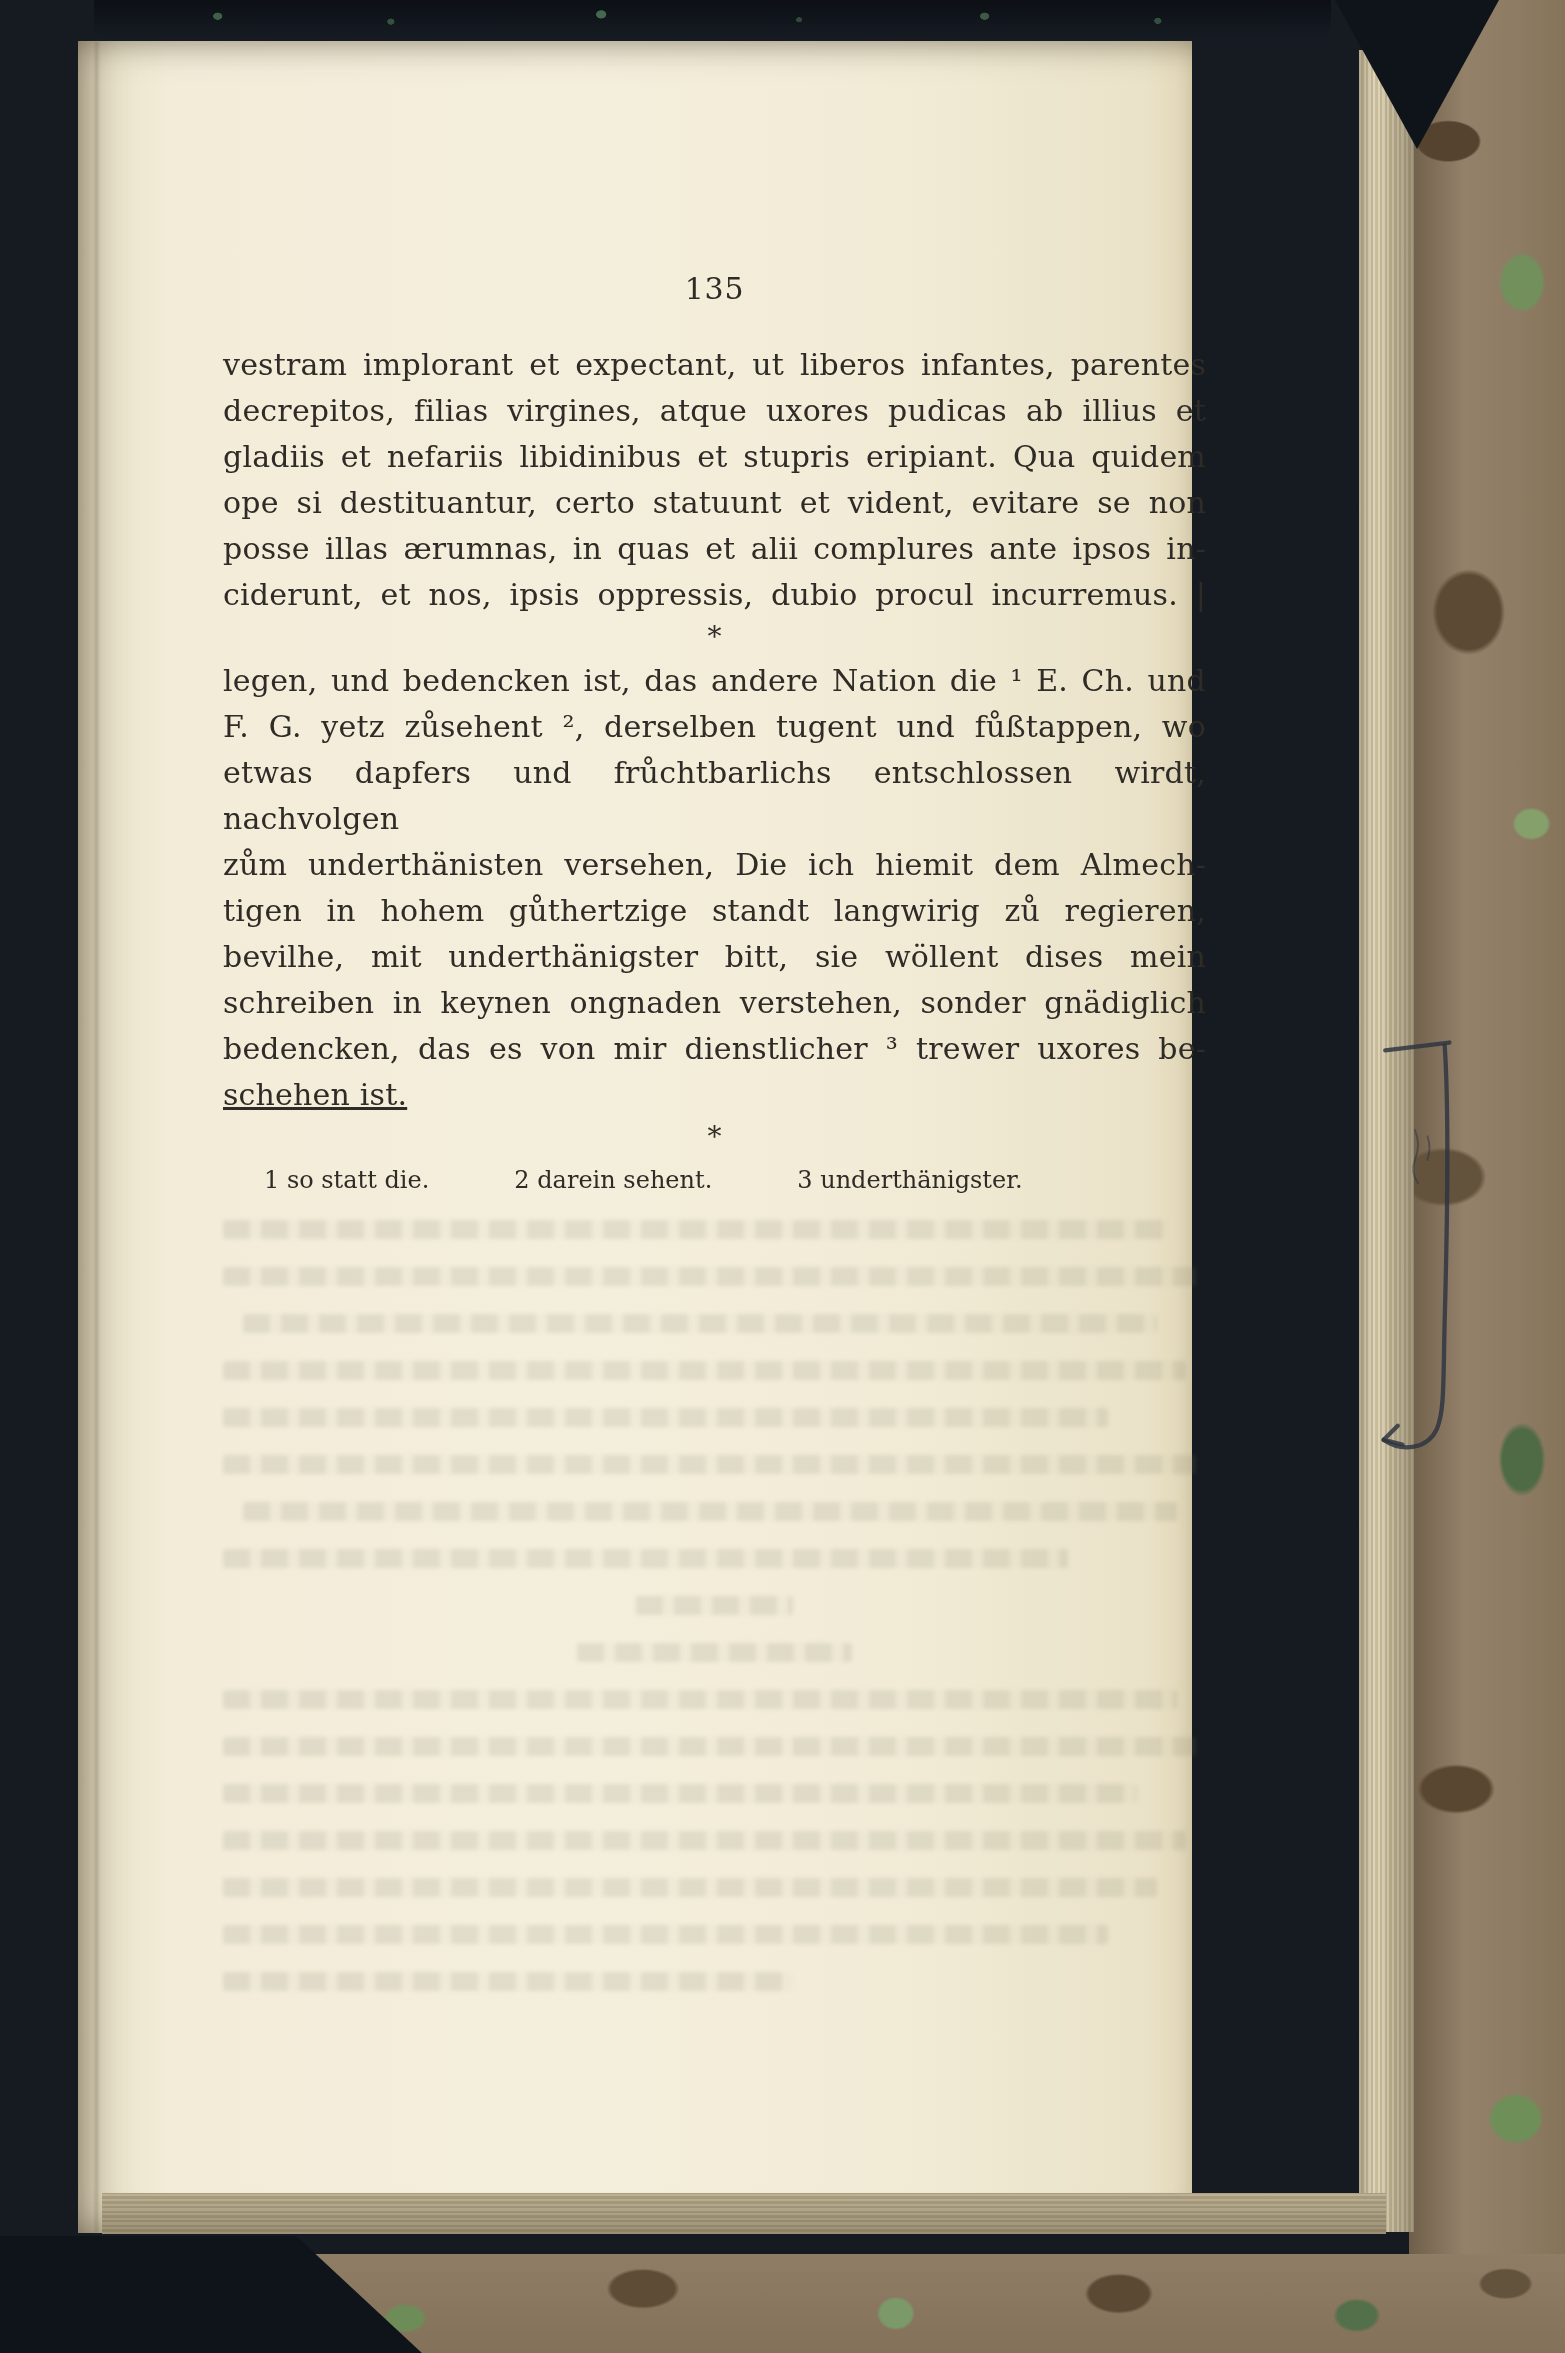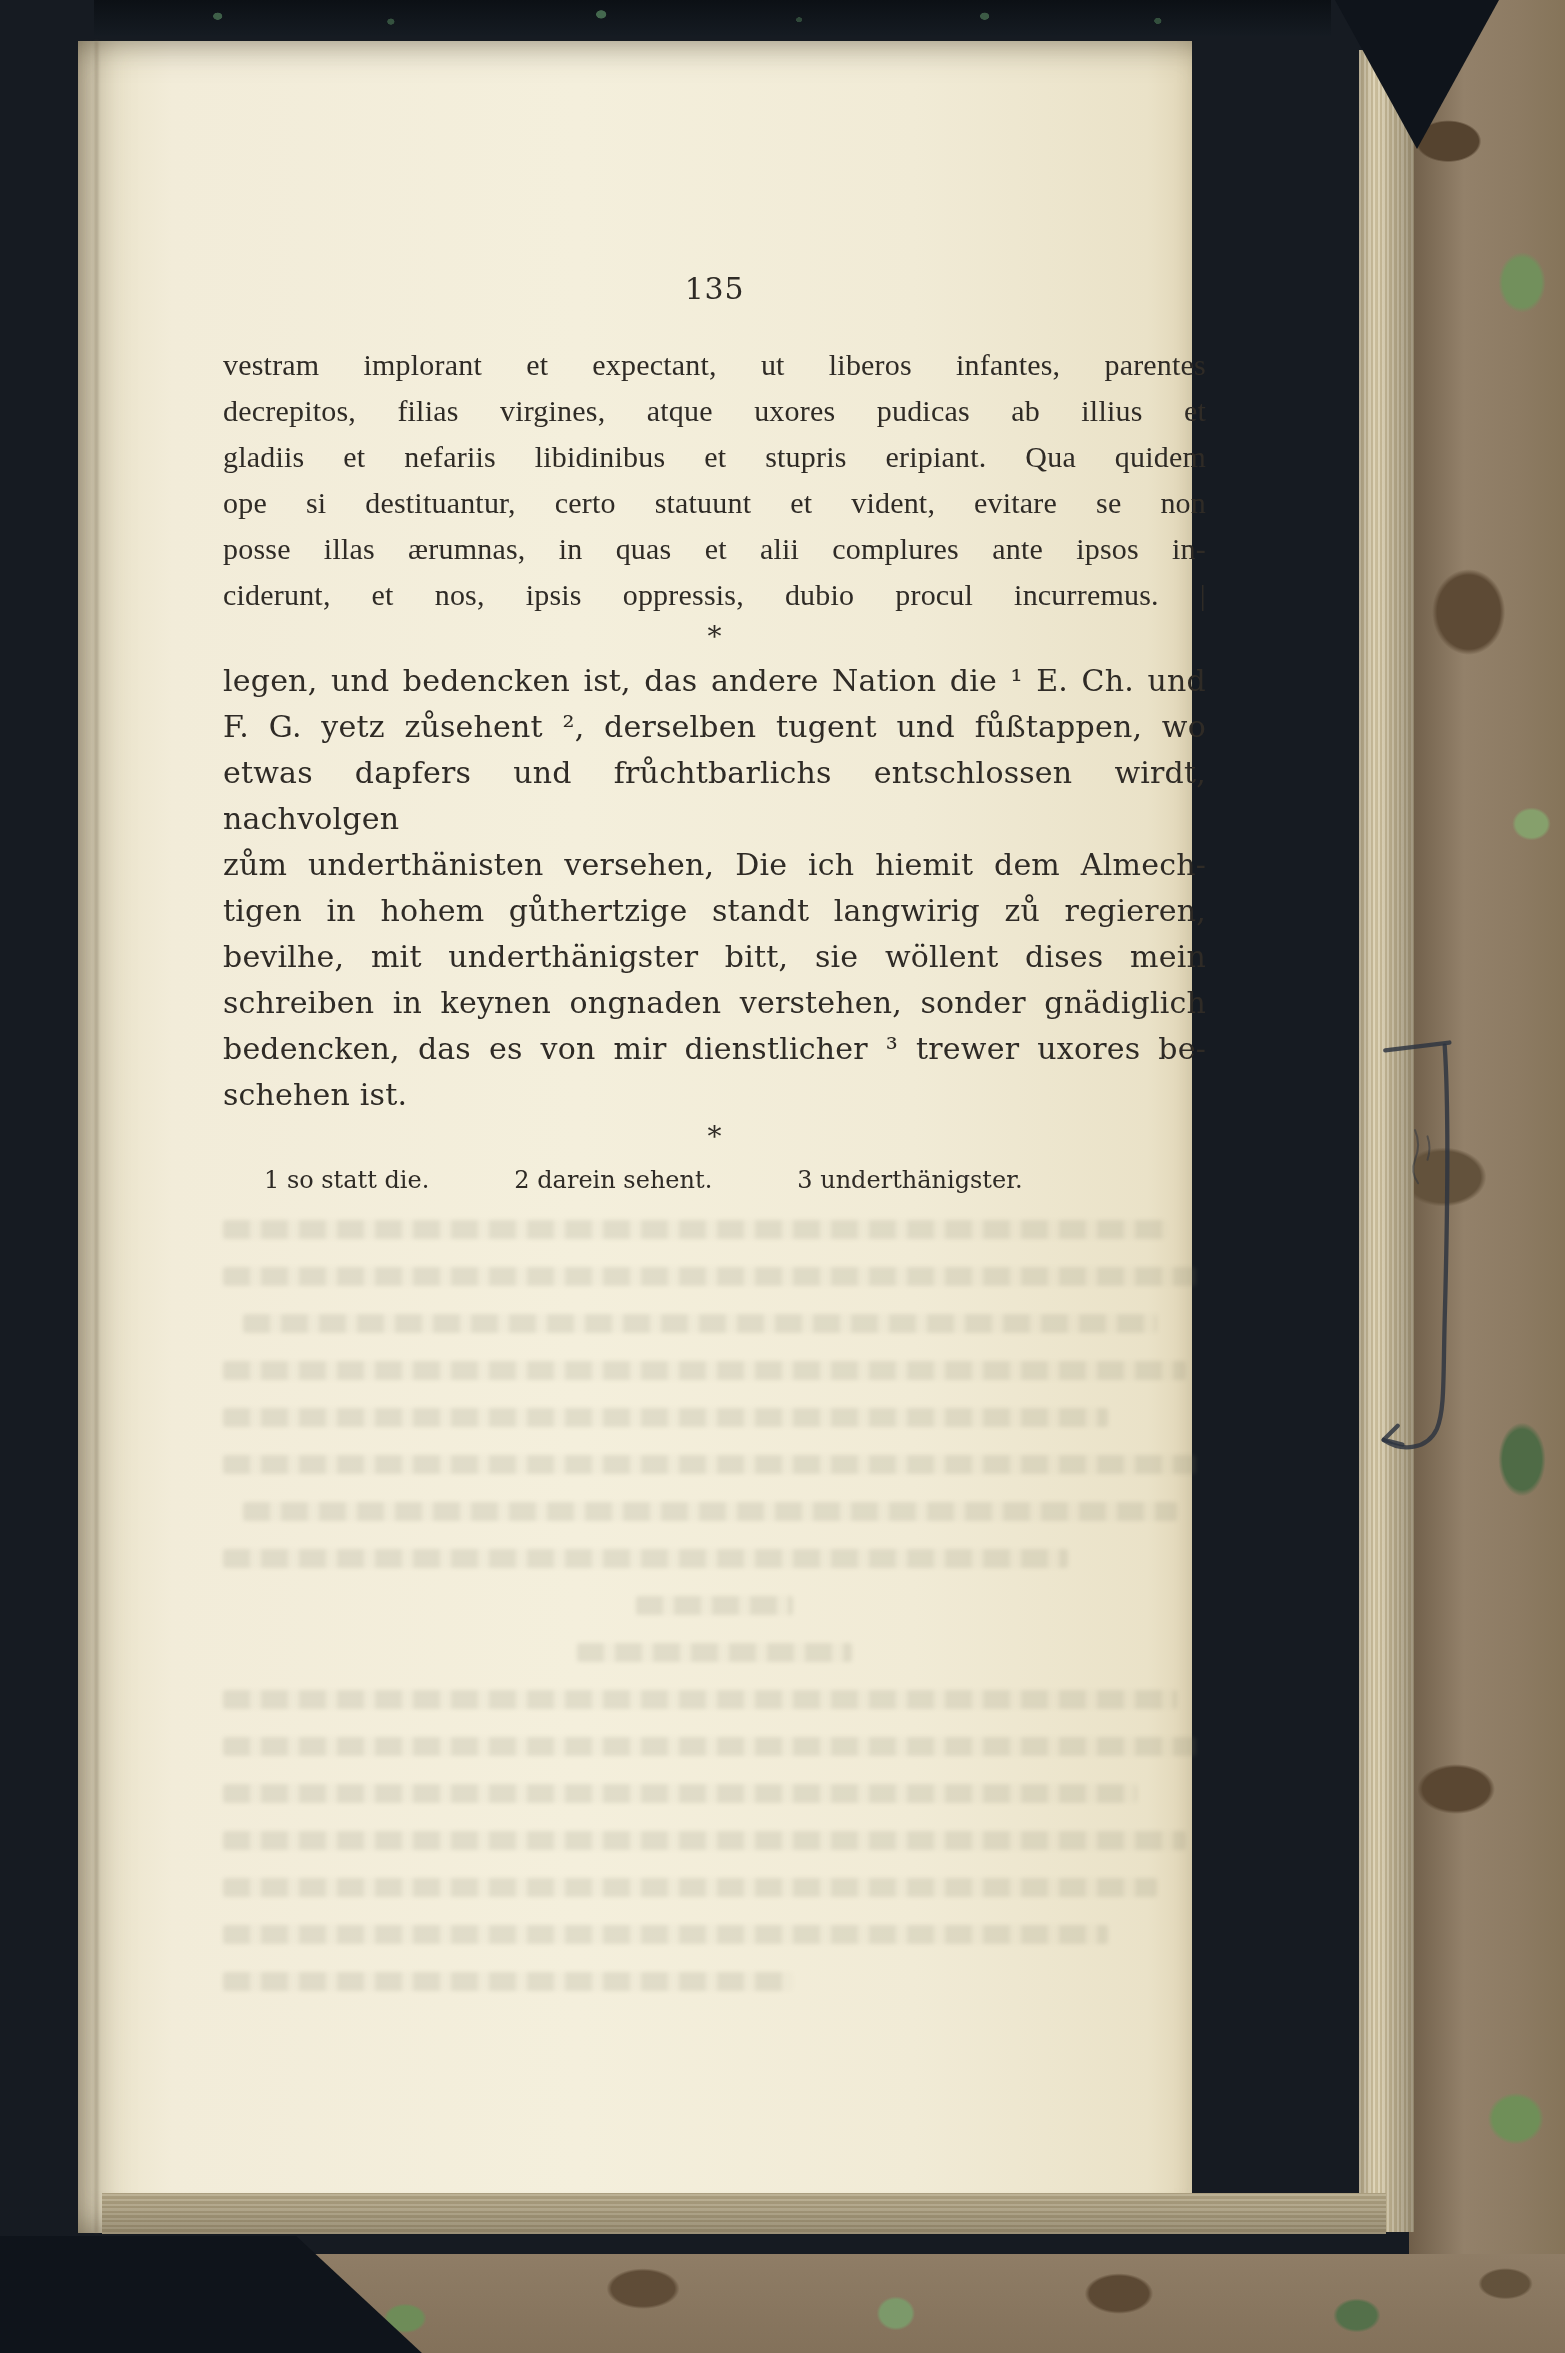--- a/index.html
+++ b/index.html
@@ -102,29 +102,29 @@
     color: #2f2b26;
   }
   .page-number {
     margin-top: 229px;
     text-align: center;
     font-size: 30px;
     line-height: 38px;
     letter-spacing: 0.8px;
   }
   .paragraph { font-size: 30px; letter-spacing: 0.2px; }
-  .paragraph.latin  { margin-top: 34px; font-family: Liberation Serif, serif; }
+  .paragraph.latin  { margin-top: 34px; }
   .paragraph.german { margin-top: 6.3px; }
   .line {
     line-height: 46px;
     text-align: justify;
     text-align-last: justify;
     white-space: normal;
   }
-  .line.last { text-align-last: left; }
+  .line.last { text-align-last: left; text-decoration: underline; }
   .separator {
     margin-top: 3.1px;
     height: 31px; line-height: 31px;
     text-align: center;
     font-size: 28px;
   }
   .footnotes {
     margin-top: 11px;
     padding-left: 41px;
     font-size: 24px;

